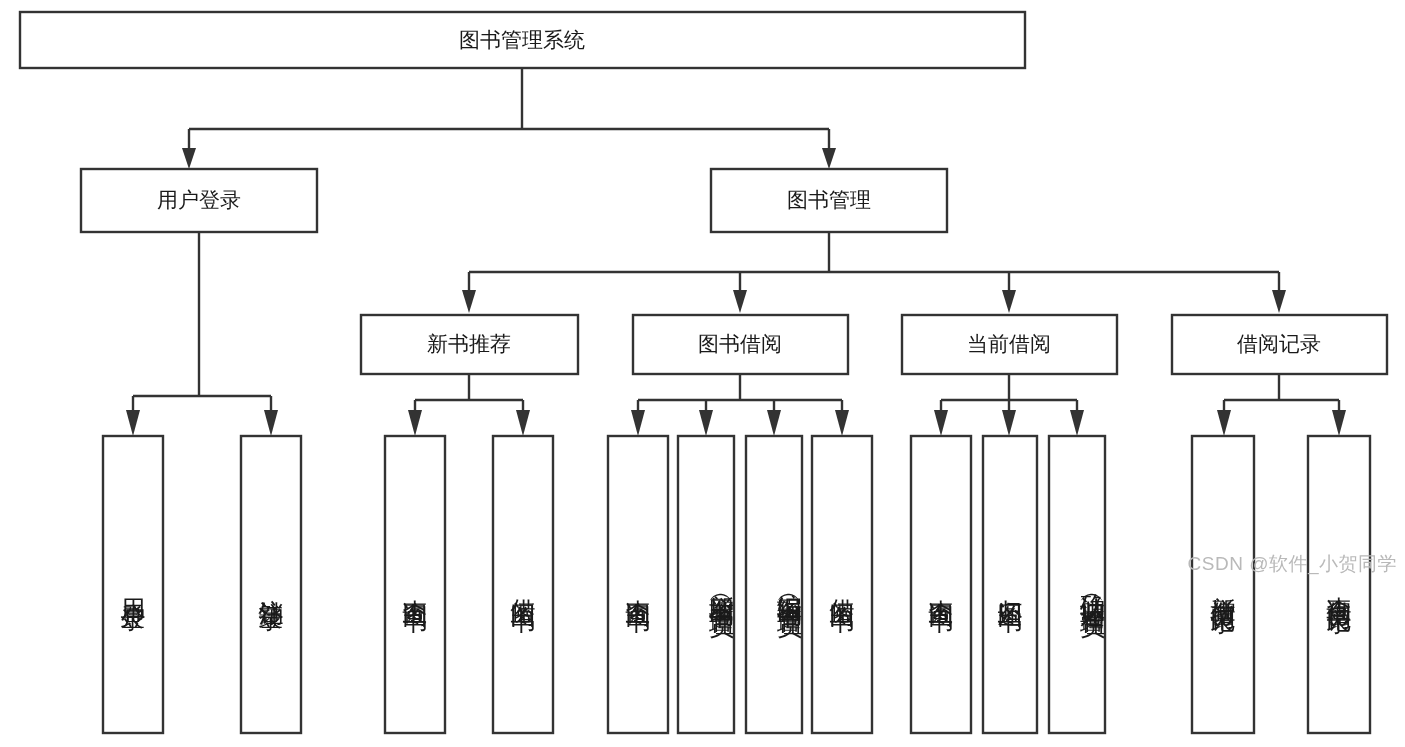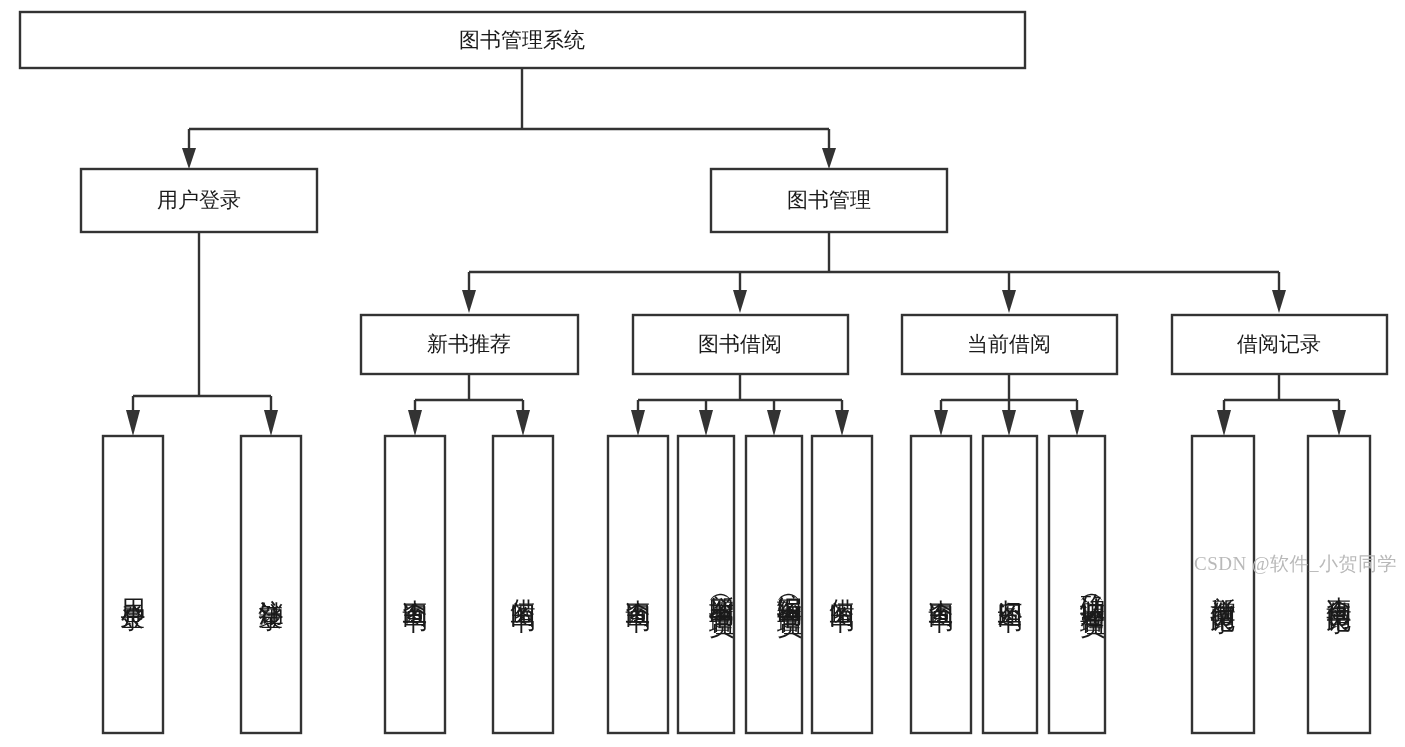--- a/index.html
+++ b/index.html
@@ -62,21 +62,21 @@
     white-space: nowrap;
     pointer-events: none;
   }
   .leaf-label-wrap.centered {
     align-items: center;
   }
   .watermark {
     position: absolute;
     right: 8px;
     bottom: 4px;
-    font-family: Liberation Serif, serif;
+    font-family: Liberation Sans, sans-serif;
     font-size: 19px;
     color: #b9b9b9;
     white-space: nowrap;
     letter-spacing: 0.5px;
   }
 </style>
 </head>
 <body>
 
 <div id="diagram-root">

